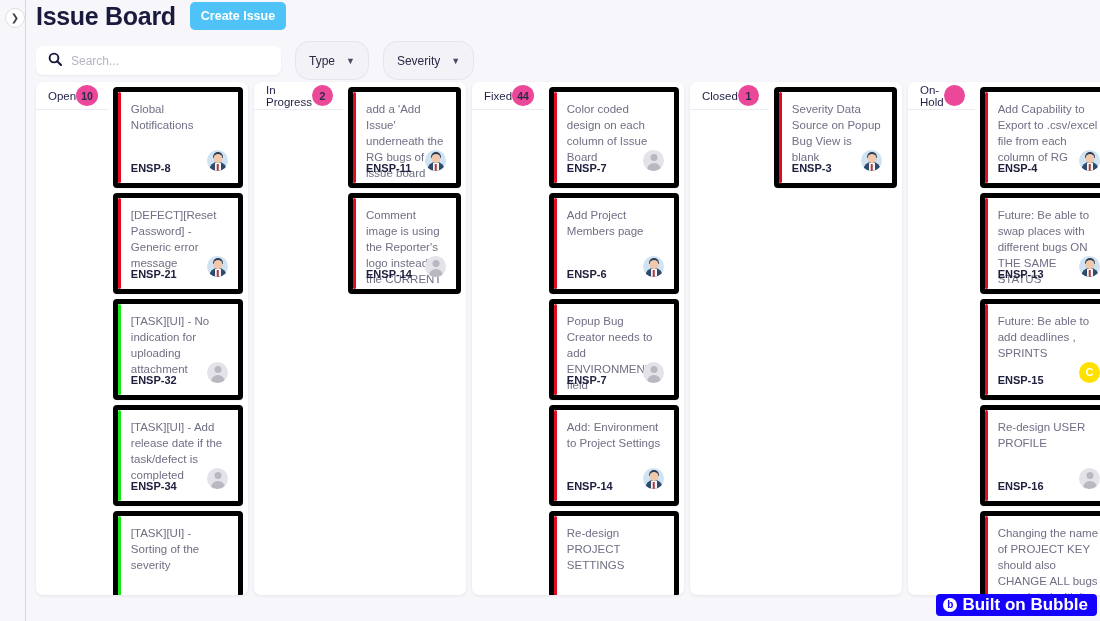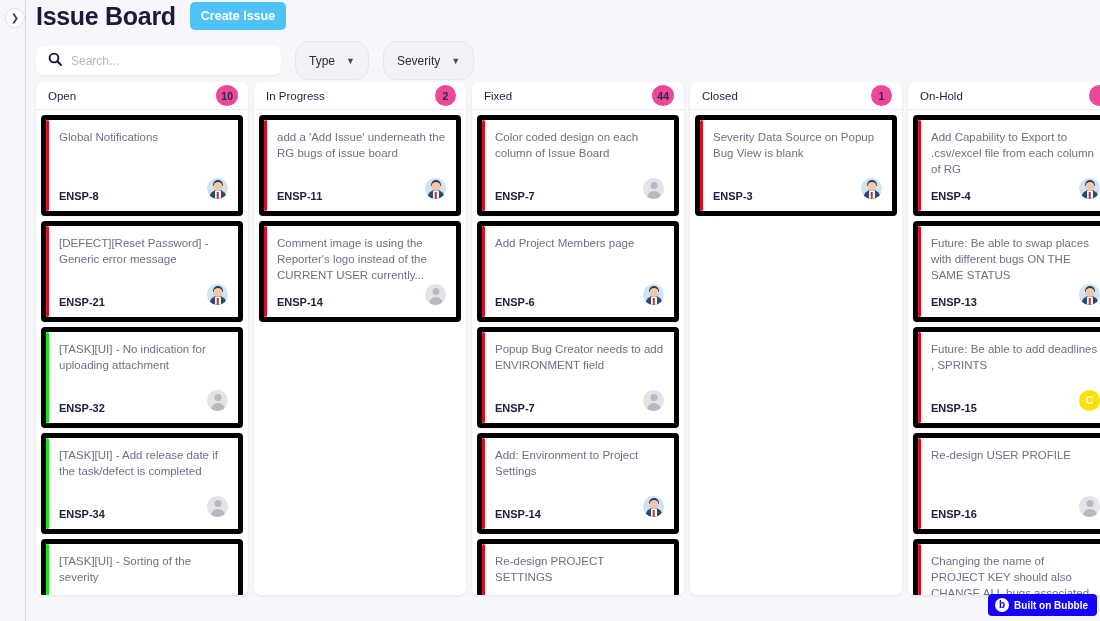--- a/index.html
+++ b/index.html
@@ -44,21 +44,21 @@
     display: flex; align-items: center; gap: 11px; padding: 0 13px;
     font-size: 12px; color: #2a2a45; cursor: pointer;
   }
   .chev { font-size: 9px; color: #4a4a63; }
 
   
   .board { position: absolute; left: 36px; top: 82px; width: 1070px; height: 513px; display: flex; gap: 6px; }
   .column {
     width: 212px; flex: 0 0 212px; background: #ffffff; border-radius: 7px;
     box-shadow: 0 1px 3px rgba(40,40,80,.09);
-    display: flex; flex-direction: column; overflow: hidden;
+    display: flex; flex-direction: row; overflow: hidden;
   }
   .col-head {
     height: 28px; display: flex; align-items: center; justify-content: space-between;
     padding: 0 10px 0 12px; border-bottom: 1px solid #eceaf2; flex: 0 0 28px;
   }
   .col-title { font-size: 11.5px; color: #1f2044; font-weight: normal; }
   .col-count {
     min-width: 21px; height: 21px; border-radius: 50%; background: #ec4899;
     color: #2a2a48; font-size: 10.5px; font-weight: bold;
     display: flex; align-items: center; justify-content: center; padding: 0 5px;
@@ -107,21 +107,21 @@
   .bubble-badge {
     position: absolute; right: 3px; bottom: 5px; height: 22px;
     background: #1500ff; border-radius: 4px; display: flex; align-items: center;
     gap: 5px; padding: 0 9px 0 7px; cursor: pointer;
   }
   .bubble-logo {
     width: 14px; height: 14px; border-radius: 50%; background: #ffffff;
     color: #1500ff; font-size: 10px; font-weight: bold;
     display: flex; align-items: center; justify-content: center; line-height: 1;
   }
-  .bubble-text { color: #ffffff; font-size: 10px; font-weight: bold; }
+  .bubble-text { color: #ffffff; font-size: 17px; font-weight: bold; }
 </style>
 </head>
 <body>
 
 <div id="app">
 
   <div class="rail"></div>
   <div class="rail-toggle">
     <span>❯</span>
   </div>

